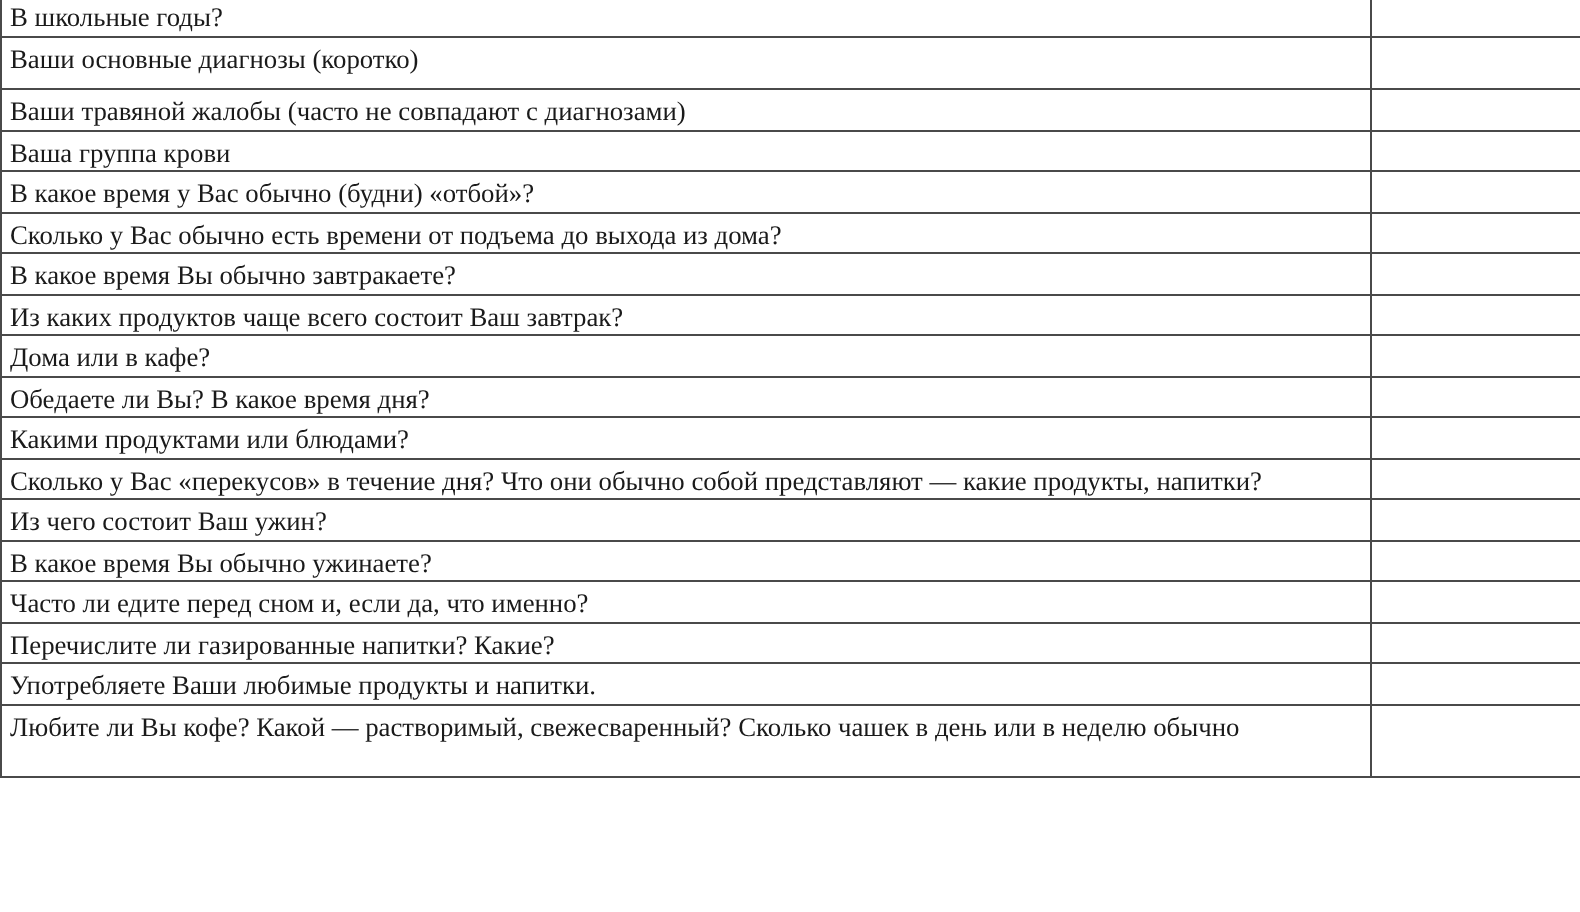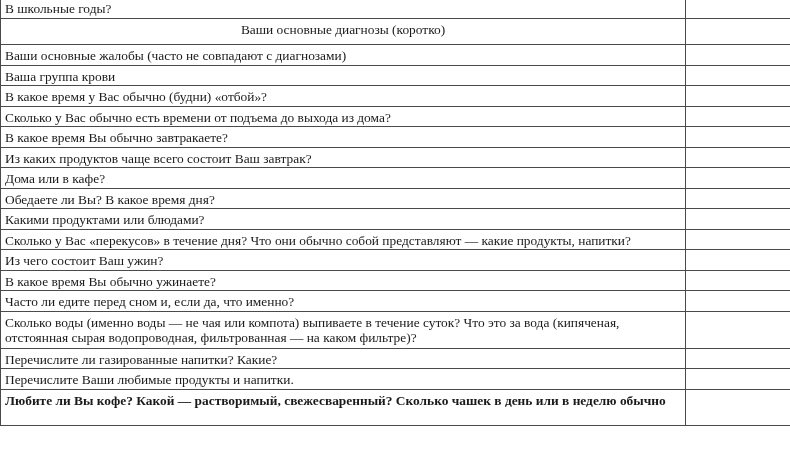--- a/index.html
+++ b/index.html
@@ -33,41 +33,41 @@
       overflow: hidden;
     }
     .table td.q {
       width: 676px;
       padding-top: 3px;
     }
     .table td.a {
       width: 96px;
     }
     .table tr { height: 20.5px; }
-    .table tr.tall-1 { height: 26px; text-align: center; }
+    .table tr.tall-1 { height: 26px; }
     .table tr.tall-2 { height: 37px; }
-    .table tr.last { height: 36px; font-weight: bold; }
+    .table tr.last { height: 36px; }
     .table tr:first-child td { border-top: none; }
     .table td:first-child { border-left: 1px solid #4a4a4a; }
   </style>
 </head>
 <body>
 
 <table class="table">
   <tbody>
     <tr>
       <td class="q">В школьные годы?</td>
       <td class="a"></td>
     </tr>
     <tr class="tall-1">
       <td class="q">Ваши основные диагнозы (коротко)</td>
       <td class="a"></td>
     </tr>
     <tr>
-      <td class="q">Ваши основные жалобы (часто не совпадают с диагнозами)</td>
+      <td class="q">Ваши травяной жалобы (часто не совпадают с диагнозами)</td>
       <td class="a"></td>
     </tr>
     <tr>
       <td class="q">Ваша группа крови</td>
       <td class="a"></td>
     </tr>
     <tr>
       <td class="q">В какое время у Вас обычно (будни) «отбой»?</td>
       <td class="a"></td>
     </tr>
@@ -104,31 +104,26 @@
       <td class="a"></td>
     </tr>
     <tr>
       <td class="q">В какое время Вы обычно ужинаете?</td>
       <td class="a"></td>
     </tr>
     <tr>
       <td class="q">Часто ли едите перед сном и, если да, что именно?</td>
       <td class="a"></td>
     </tr>
-    <tr class="tall-2">
-      <td class="q">Сколько воды (именно воды — не чая или компота) выпиваете в течение суток? Что это за вода (кипяченая,
-отстоянная сырая водопроводная, фильтрованная — на каком фильтре)?</td>
-      <td class="a"></td>
-    </tr>
     <tr>
       <td class="q">Перечислите ли газированные напитки? Какие?</td>
       <td class="a"></td>
     </tr>
     <tr>
-      <td class="q">Перечислите Ваши любимые продукты и напитки.</td>
+      <td class="q">Употребляете Ваши любимые продукты и напитки.</td>
       <td class="a"></td>
     </tr>
     <tr class="last">
       <td class="q">Любите ли Вы кофе? Какой — растворимый, свежесваренный? Сколько чашек в день или в неделю обычно</td>
       <td class="a"></td>
     </tr>
   </tbody>
 </table>
 
 </body></html>

